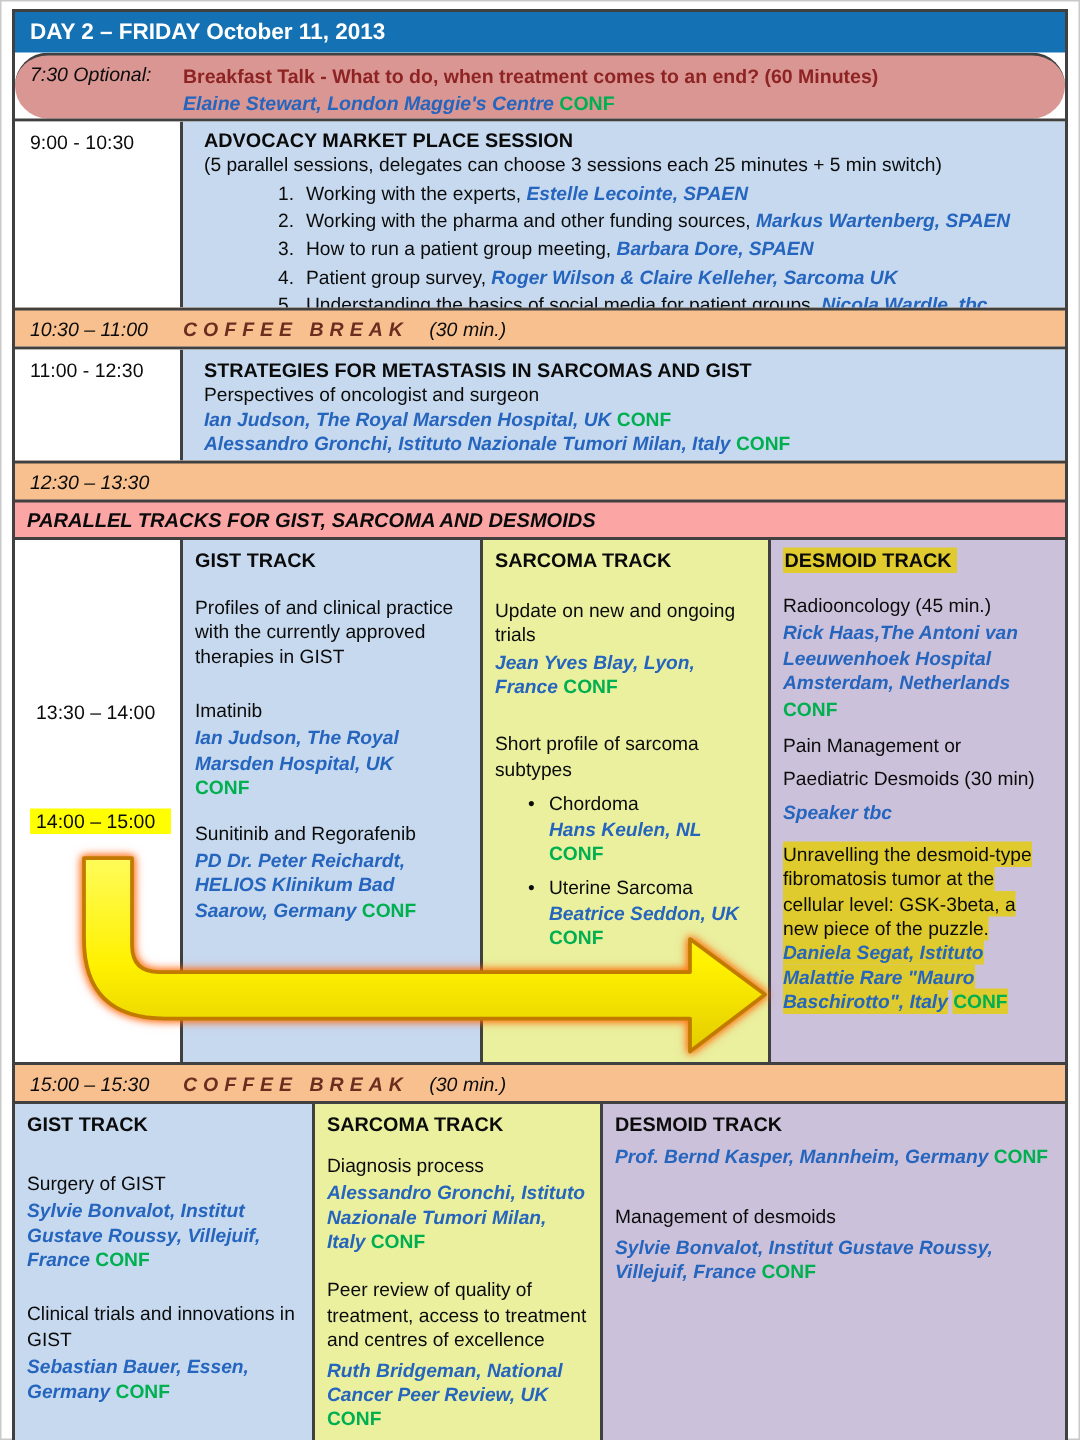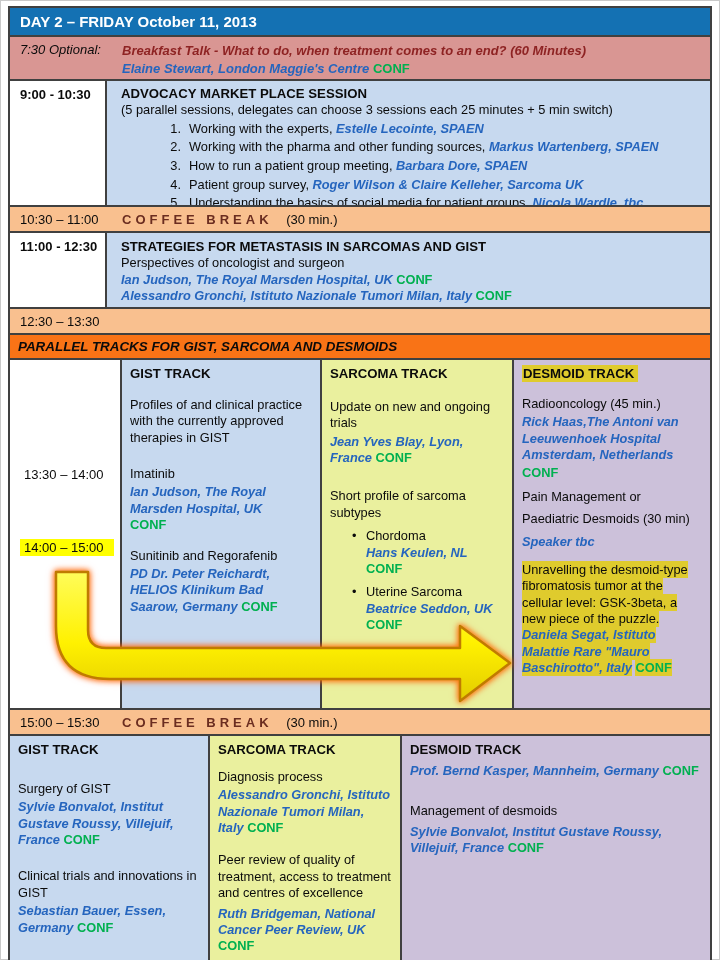--- a/index.html
+++ b/index.html
@@ -14,45 +14,45 @@
   .page { position:absolute; inset:0; width:720px; height:960px; box-shadow:inset 0 0 0 1px #c9c9c9; }
   .doc { position:absolute; left:8px; top:6px; width:704px; border:2px solid var(--border); background:#fff; }
   .row { border-top:2px solid var(--border); display:flex; overflow:hidden; }
   .row:first-child { border-top:none; }
 
   
   .day-header { background:var(--header_blue); color:#fff; font-weight:bold; font-size:15px;
     padding:4px 0 4px 10px; height:27px; align-items:center; display:flex; }
 
   
-  .r-breakfast { background:var(--salmon); height:44px; font-size:13px; }
+  .r-breakfast { background:var(--salmon); height:44px; font-size:13px;border-radius:22px; }
   .r-breakfast .time { width:112px; padding:5px 0 0 10px; font-style:italic; flex:none; }
   .r-breakfast .body { padding-top:5px; line-height:1.35; }
-  .bk-title { color:var(--dark_red); font-weight:bold; font-style:italic; }
-
-  
-  .time-cell { width:97px; flex:none; border-right:2px solid var(--border); background:#fff;
-    padding:6px 0 0 10px; font-size:13px;font-weight:bold; }
+  .bk-title { color:var(--dark_red); font-weight:bold; }
+
+  
+  .time-cell { width:112px; flex:none; border-right:2px solid var(--border); background:#fff;
+    padding:6px 0 0 10px; font-size:13px; }
   .blue-cell { flex:1; background:var(--light_blue); padding:5px 0 0 14px; font-size:12.8px; line-height:1.3; }
   .sess-title { font-weight:bold; font-size:13.2px; }
 
   .r-advocacy { height:126px; }
   .r-advocacy .blue-cell { padding-top:4px; }
   .adv-item { margin-top:2px; display:flex; }
   .adv-num { width:24px; text-align:right; margin-left:44px; flex:none; padding-right:8px; }
 
   .r-strategies { height:76px; }
 
   
-  .r-break { background:var(--orange); height:26px; font-size:13px; align-items:center; }
+  .r-break { background:var(--orange); height:26px; font-size:13px; font-style:italic; align-items:center; }
   .r-break .time { width:112px; padding-left:10px; flex:none; }
   .break-label { color:var(--maroon); font-weight:bold; letter-spacing:4px; margin-right:10px; }
 
   
-  .r-parallel { background:#f97316; height:25px; font-weight:bold; font-style:italic; font-size:13.4px;
+  .r-parallel { background:#fca5a5; height:25px; font-weight:bold; font-style:italic; font-size:13.4px;
     align-items:center; padding-left:8px; }
 
   
   .tracks { position:relative; }
   .tracks .time-col { width:112px; flex:none; border-right:2px solid var(--border); background:#fff;
     font-size:13px; padding-left:10px; }
   .col { flex:none; border-right:2px solid var(--border); padding:6px 8px 0 8px; font-size:12.8px; line-height:1.28; }
   .col-gist { width:200px; background:var(--light_blue); }
   .col-sarcoma { width:192px; background:var(--sarcoma_green); }
   .col-desmoid { width:196px; border-right:none; background:var(--lavender); flex:1; }

